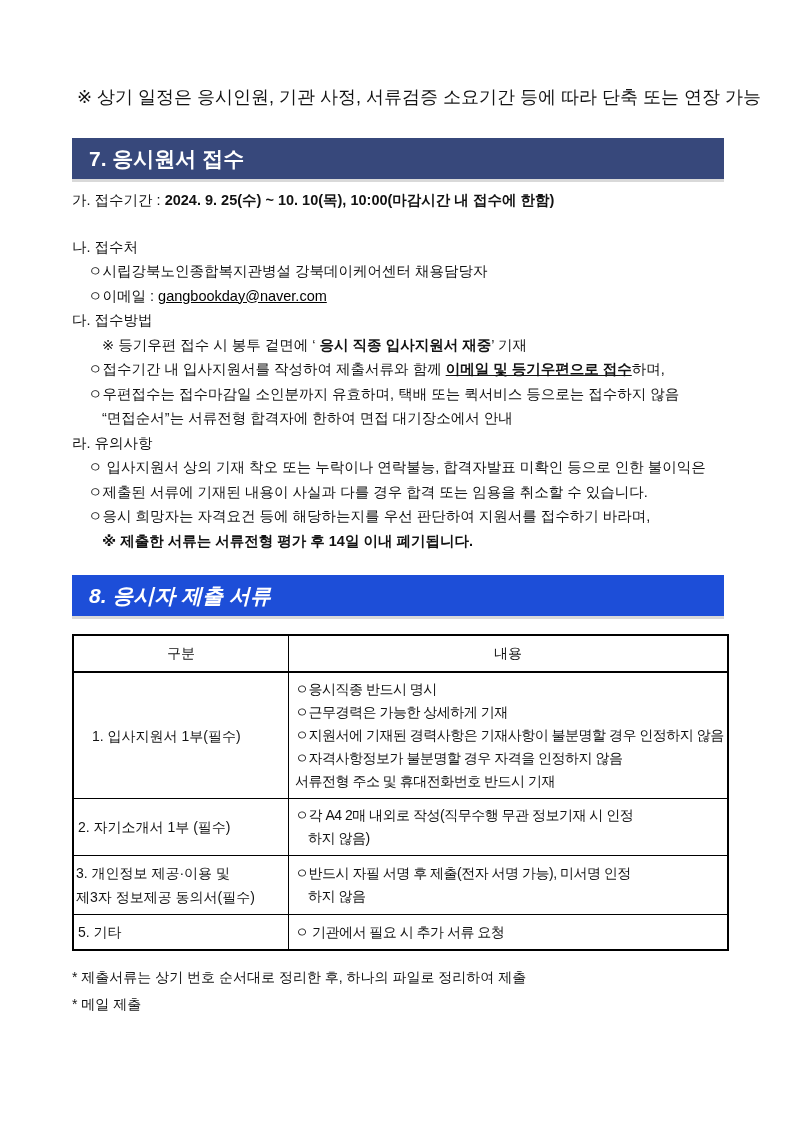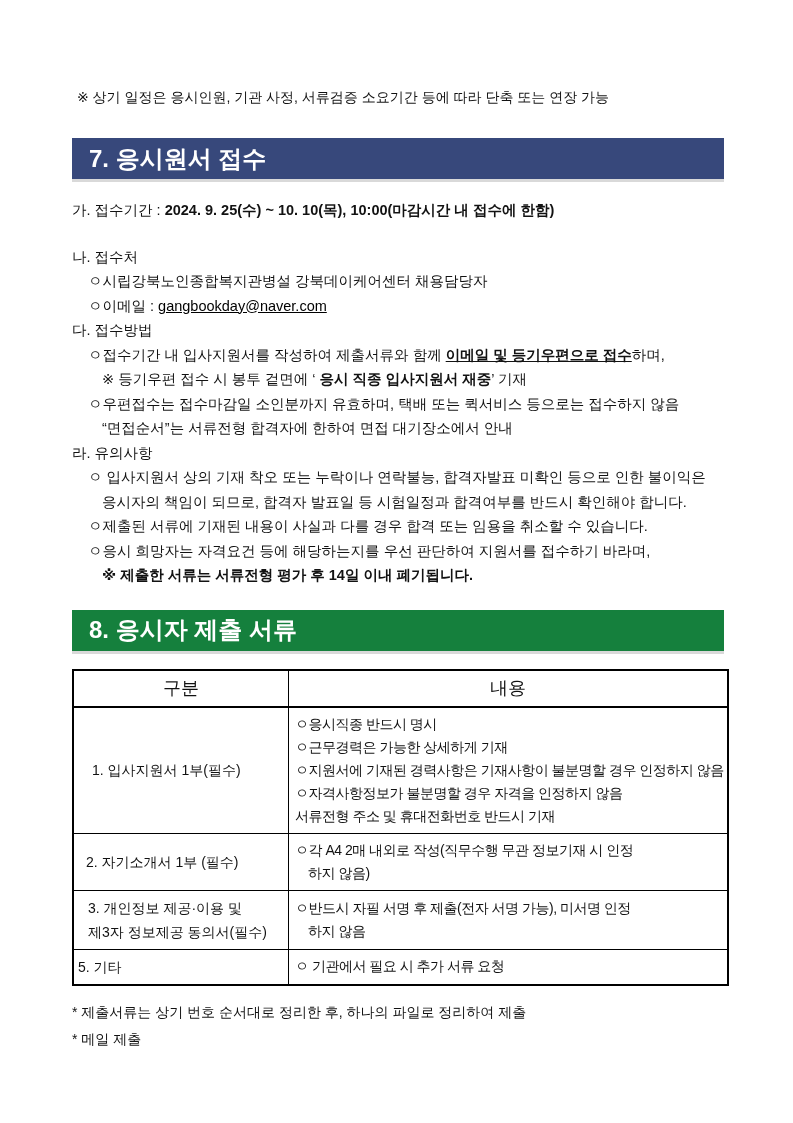--- a/index.html
+++ b/index.html
@@ -3,47 +3,47 @@
 <meta charset="utf-8">
 <style>
   html,body { margin:0; padding:0; background:#ffffff; }
   .page {
     position:relative; width:793px; height:1123px; margin:0 auto;
     background:#ffffff; box-sizing:border-box;
     padding:88px 69px 0 72px;
     font-family:"Liberation Sans","DejaVu Sans",sans-serif;
     color:#121212; overflow:hidden;
   }
-  .top-note { font-size:14px; line-height:19px; padding-left:5px; white-space:nowrap; }
+  .top-note { font-size:18px; line-height:19px; padding-left:5px; white-space:nowrap; }
   .section-bar {
     margin-top:31px; height:41px; box-sizing:border-box;
     background:#37487B; color:#ffffff;
-    font-size:24px; font-weight:bold;
+    font-size:21px; font-weight:bold;
     display:flex; align-items:center; padding-left:17px;
     box-shadow:0 3px 0 #d9d9d9;
   }
   .bar-8 { margin-top:22px; }
-  .sec-body { margin-top:19px; }
+  .sec-body { margin-top:9px; }
   .line { font-size:14.5px; line-height:24.5px; white-space:nowrap; }
   .indent-0 { margin-left:0; }
   .indent-1 { margin-left:16px; }
   .indent-2 { margin-left:30px; }
   .gap { margin-top:22px; }
   .bold { font-weight:bold; }
   .underline { text-decoration:underline; }
   .link { color:#000000; text-decoration:underline; cursor:pointer; }
   table.docs {
     margin-top:18px; border-collapse:collapse; table-layout:fixed;
     width:657px; font-size:14px;
   }
   table.docs, table.docs th, table.docs td { border:1px solid #000; }
   table.docs { border:2px solid #000; }
   table.docs thead th {
     border-bottom:2px solid #000; font-weight:normal; text-align:center;
-    height:33px; font-size:18px;
+    height:33px; font-size:14px;
   }
   .col-cat { width:212px; }
   td.cat {
     vertical-align:middle; padding:5px 4px 5px 10px;
     line-height:24px; overflow:hidden;
   }
   td.cat div { white-space:nowrap; }
   td.content { vertical-align:middle; padding:5px 2px 5px 6px; overflow:hidden; }
   .cell-item { line-height:23px; letter-spacing:-0.5px; white-space:nowrap; }
   .cell-item.cont { padding-left:13px; }
@@ -60,33 +60,32 @@
   <div class="section-bar" style="background: rgb(55, 72, 123); box-shadow: rgb(217, 217, 217) 0px 3px 0px;">
     <span>7. 응시원서 접수</span>
   </div>
 
   <div class="sec-body" id="sec7-body">
       <div class="line indent-0"><span>가. 접수기간 : </span><span class="bold">2024. 9. 25(수) ~ 10. 10(목), 10:00(마감시간 내 접수에 한함)</span></div>
       <div class="line indent-0 gap"><span>나. 접수처</span></div>
       <div class="line indent-1"><span>ㅇ시립강북노인종합복지관병설 강북데이케어센터 채용담당자</span></div>
       <div class="line indent-1"><span>ㅇ이메일 : </span><span class="underline link">gangbookday@naver.com</span></div>
       <div class="line indent-0"><span>다. 접수방법</span></div>
+      <div class="line indent-2"><span>※ 등기우편 접수 시 봉투 겉면에 ‘ </span><span class="bold">응시 직종 입사지원서 재중</span><span>’ 기재</span></div>
       <div class="line indent-1"><span>ㅇ접수기간 내 입사지원서를 작성하여 제출서류와 함께 </span><span class="bold underline">이메일 및 등기우편으로 접수</span><span>하며,</span></div>
-      <div class="line indent-2"><span>※ 등기우편 접수 시 봉투 겉면에 ‘ </span><span class="bold">응시 직종 입사지원서 재중</span><span>’ 기재</span></div>
       <div class="line indent-1"><span>ㅇ우편접수는 접수마감일 소인분까지 유효하며, 택배 또는 퀵서비스 등으로는 접수하지 않음</span></div>
       <div class="line indent-2"><span>“면접순서”는 서류전형 합격자에 한하여 면접 대기장소에서 안내</span></div>
       <div class="line indent-0"><span>라. 유의사항</span></div>
       <div class="line indent-1"><span>ㅇ 입사지원서 상의 기재 착오 또는 누락이나 연락불능, 합격자발표 미확인 등으로 인한 불이익은</span></div>
-      <div class="line indent-2"><span>응시자의 책임이 되므로, 합격자 발표일 등 시험일정과 합격여부를 반드시 확인해야 합니다.</span></div>
       <div class="line indent-1"><span>ㅇ제출된 서류에 기재된 내용이 사실과 다를 경우 합격 또는 임용을 취소할 수 있습니다.</span></div>
       <div class="line indent-1"><span>ㅇ응시 희망자는 자격요건 등에 해당하는지를 우선 판단하여 지원서를 접수하기 바라며,</span></div>
       <div class="line indent-2 bold"><span>※ 제출한 서류는 서류전형 평가 후 14일 이내 폐기됩니다.</span></div>
     </div>
 
-  <div class="section-bar bar-8" style="background: #15803d; box-shadow: rgb(217, 217, 217) 0px 3px 0px;">
+  <div class="section-bar bar-8" style="background: #1d4ed8; box-shadow: rgb(217, 217, 217) 0px 3px 0px; font-style: italic;">
     <span>8. 응시자 제출 서류</span>
   </div>
 
   <table class="docs">
     <thead>
       <tr>
         <th class="col-cat">구분</th>
         <th>내용</th>
       </tr>
     </thead>
@@ -97,30 +96,30 @@
           </td>
           <td class="content">
             <div class="cell-item">ㅇ응시직종 반드시 명시</div>
             <div class="cell-item">ㅇ근무경력은 가능한 상세하게 기재</div>
             <div class="cell-item">ㅇ지원서에 기재된 경력사항은 기재사항이 불분명할 경우 인정하지 않음</div>
             <div class="cell-item">ㅇ자격사항정보가 불분명할 경우 자격을 인정하지 않음</div>
             <div class="cell-item">서류전형 주소 및 휴대전화번호 반드시 기재</div>
           </td>
         </tr>
         <tr>
-          <td class="cat" style="padding-left: 12px;">
+          <td class="cat" style="padding-left: 4px;">
             <div>2. 자기소개서 1부 (필수)</div>
           </td>
           <td class="content">
             <div class="cell-item">ㅇ각 A4 2매 내외로 작성(직무수행 무관 정보기재 시 인정</div>
             <div class="cell-item cont">하지 않음)</div>
           </td>
         </tr>
         <tr>
-          <td class="cat" style="padding-left: 14px;">
+          <td class="cat" style="padding-left: 2px;">
             <div>3. 개인정보 제공·이용 및</div>
             <div>제3자 정보제공 동의서(필수)</div>
           </td>
           <td class="content">
             <div class="cell-item">ㅇ반드시 자필 서명 후 제출(전자 서명 가능), 미서명 인정</div>
             <div class="cell-item cont">하지 않음</div>
           </td>
         </tr>
         <tr>
           <td class="cat" style="padding-left: 4px;">

